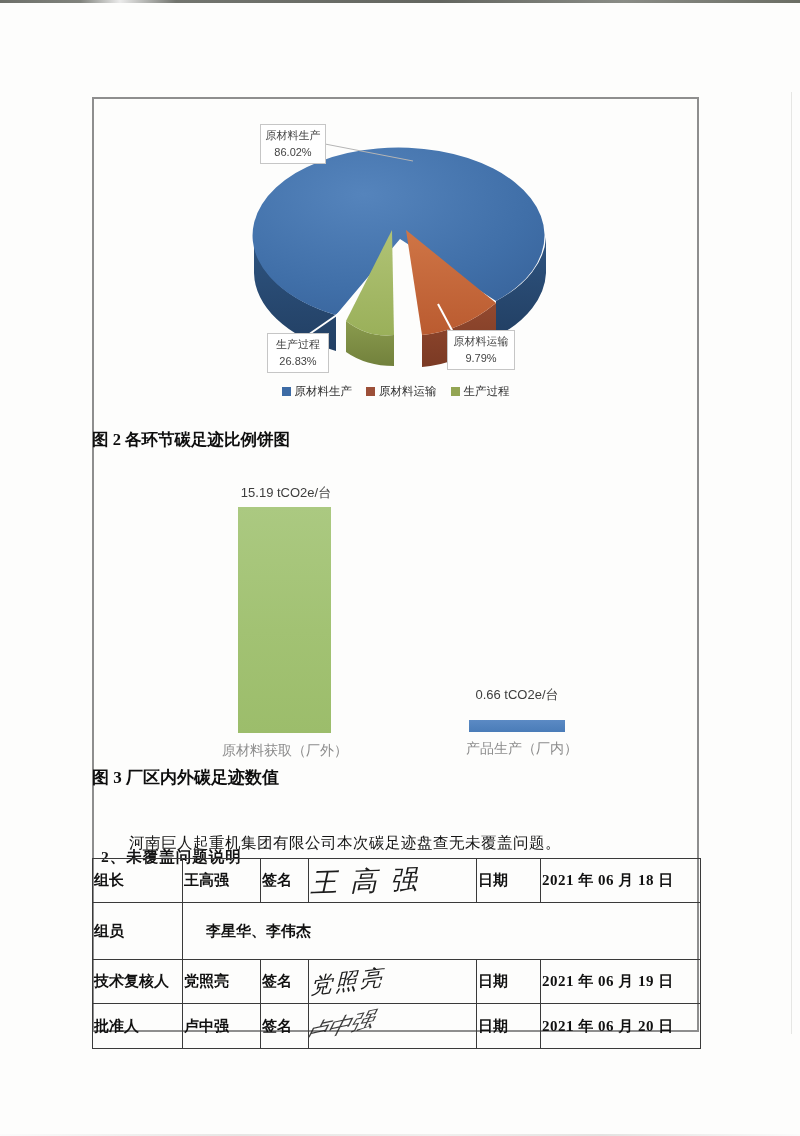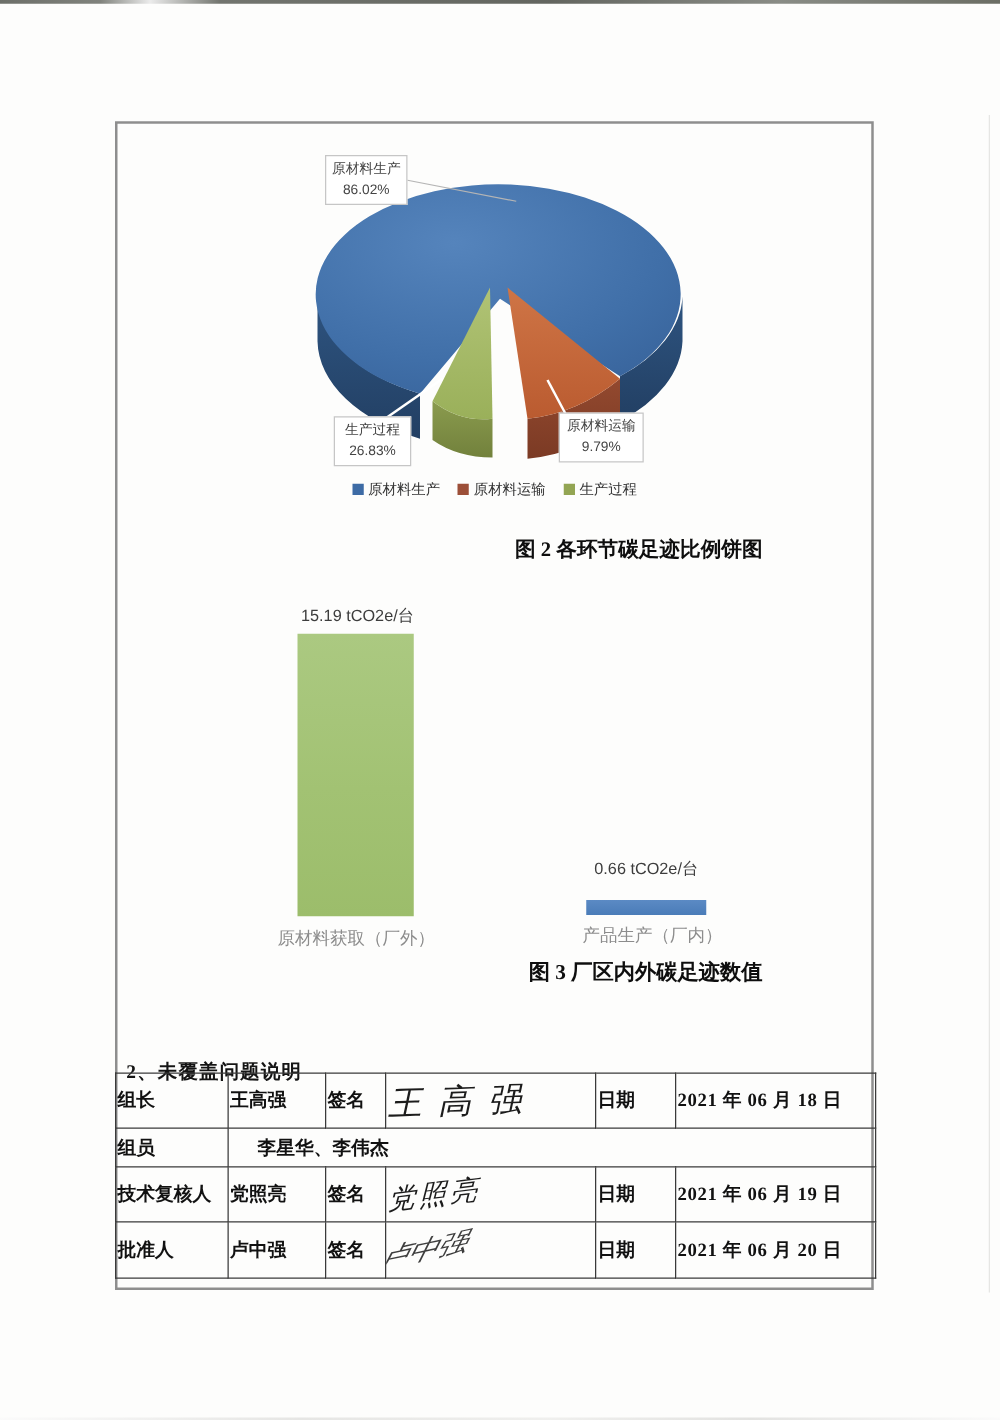--- a/index.html
+++ b/index.html
@@ -27,21 +27,21 @@
     font-size:11px;line-height:1.55;text-align:center;padding-top:2px;}
   .callout1{left:260px;top:124px;width:66px;height:40px;}
   .callout2{left:267px;top:333px;width:62px;height:40px;}
   .callout3{left:447px;top:330px;width:68px;height:40px;}
 
   .legend{left:92px;top:384px;width:607px;display:flex;justify-content:center;gap:14px;
     font-family:"Liberation Sans","DejaVu Sans",sans-serif;font-size:11.5px;color:#333;}
   .legend .item{display:flex;align-items:center;gap:4px;}
   .legend .sw{width:9px;height:9px;display:inline-block;}
 
-  .caption{left:92px;width:518px;text-align:right;font-weight:bold;color:#0e0e0e;}
+  .caption{left:92px;width:518px;text-align:left;font-weight:bold;color:#0e0e0e;}
   .cap2{top:429px;font-size:16.5px;}
   .cap3{top:766px;font-size:17px;}
 
   
   .bar-value{font-family:"Liberation Sans","DejaVu Sans",sans-serif;font-size:13px;color:#3d3d3d;
     width:170px;text-align:center;}
   .bv1{left:201px;top:484px;}
   .bv2{left:432px;top:686px;}
   .bar{box-sizing:border-box;}
   .bar-green{left:238px;top:507px;width:93px;height:226px;
@@ -158,20 +158,21 @@
   <div class="abs bar-value bv1">15.19 tCO2e/台</div>
   <div class="abs bar bar-green"></div>
   <div class="abs bar-value bv2">0.66 tCO2e/台</div>
   <div class="abs bar bar-blue"></div>
   <div class="abs bar-cat bc1">原材料获取（厂外）</div>
   <div class="abs bar-cat bc2">产品生产（厂内）</div>
 
   <div class="abs caption cap3">图 3  厂区内外碳足迹数值</div>
 
   <div class="abs sec-heading">2、未覆盖问题说明</div>
+  <div class="abs sec-paragraph">河南巨人起重机集团有限公司本次碳足迹盘查无未覆盖问题。</div>
 
   <table class="signoff">
     <colgroup>
       <col style="width:90px">
         <col style="width:78px">
         <col style="width:48px">
       <col style="width:168px">
         <col style="width:64px">
         <col style="width:160px">
     </colgroup>
@@ -179,21 +180,21 @@
         <tr style="height:44px">
       <td>组长</td>
       <td>王高强</td>
       <td>签名</td>
       <td>
         <span class="sig sig1">王高强</span>
       </td>
       <td>日期</td>
       <td class="date-cell">2021 年 06 月 18 日</td>
     </tr>
-    <tr style="height:31px">
+    <tr style="height:57px">
       <td>组员</td>
       <td class="members-cell" colspan="5">李星华、李伟杰</td>
     </tr>
     <tr style="height:44px">
       <td>技术复核人</td>
       <td>党照亮</td>
       <td>签名</td>
       <td>
         <span class="sig sig2">党照亮</span>
       </td>

